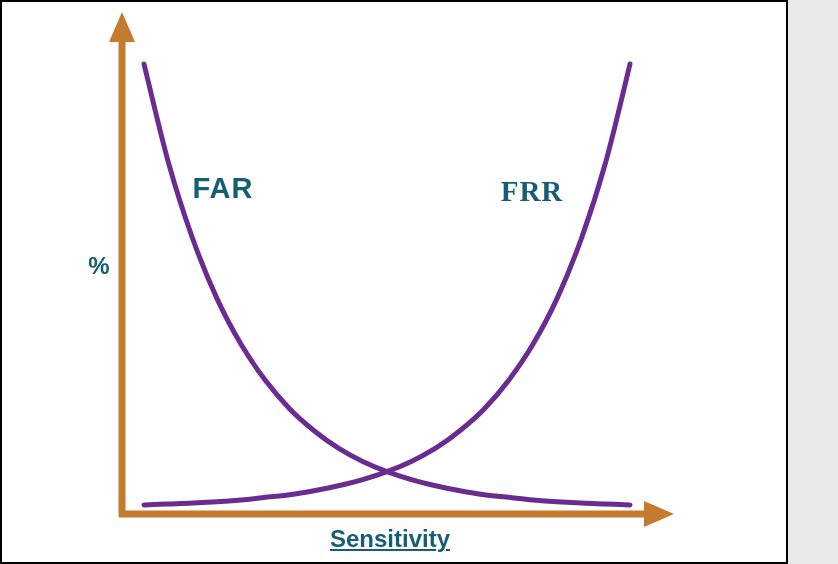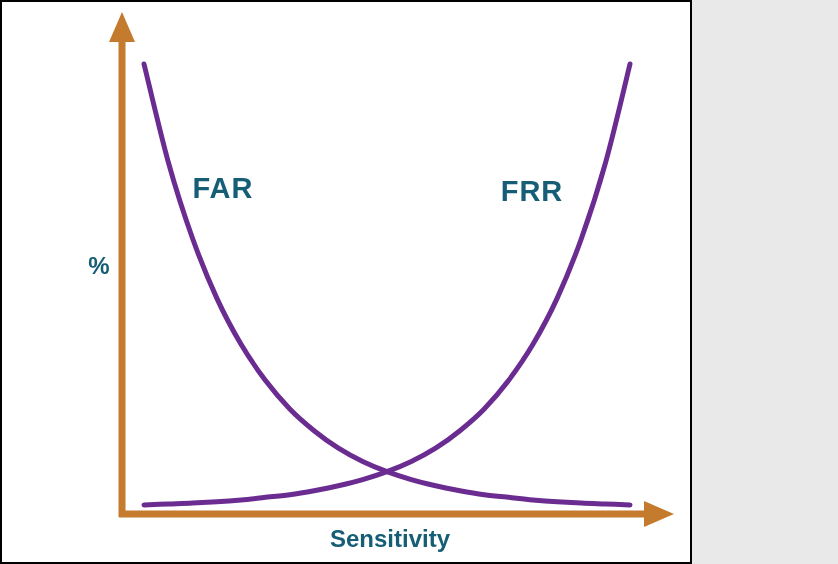--- a/index.html
+++ b/index.html
@@ -3,21 +3,21 @@
 <meta charset="utf-8">
 <style>
   html, body {
     margin: 0;
     padding: 0;
     background: #e9e9e9;
     font-family: "Liberation Sans", sans-serif;
   }
   .slide {
     position: relative;
-    width: 692px;
+    width: 788px;
     height: 564px;
     box-sizing: border-box;
     background: #ffffff;
     border: 2px solid #000000;
     overflow: hidden;
   }
   .chart-svg {
     position: absolute;
     left: 0;
     top: 0;
@@ -42,24 +42,24 @@
     position: absolute;
     transform: translate(-50%, -50%);
     color: var(--text-color, #155e75);
     font-weight: bold;
     white-space: nowrap;
     user-select: none;
   }
   .series-label { font-size: 29px; letter-spacing: 1px; }
   .axis-label   { font-size: 24px; }
   .far-label  { left: 221px; top: 186px; }
-  .frr-label  { left: 530px; top: 189px; }
+  .frr-label  { left: 530px; top: 189px; font-family: Liberation Serif, serif; }
   .cer-label  { left: 385px; top: 381px; }
   .y-label    { left: 97px;  top: 264px; }
-  .x-label    { left: 388px; top: 537px; }
+  .x-label    { left: 388px; top: 537px; text-decoration: underline; }
 </style>
 </head>
 <body>
 
 <div class="slide">
 
   <svg class="chart-svg" viewBox="0 0 838 564" xmlns="http://www.w3.org/2000/svg">
 
     <g id="curves">
         <path d="M 142.0 62.0 C 146.1 78.4, 158.2 131.0, 166.3 160.1 C 174.4 189.2, 182.5 213.8, 190.6 236.5 C 198.7 259.2, 206.8 278.7, 214.9 296.4 C 223.0 314.1, 231.1 328.9, 239.2 342.6 C 247.3 356.3, 255.4 367.8, 263.5 378.6 C 271.6 389.3, 279.7 398.6, 287.8 407.0 C 295.9 415.4, 304.0 422.2, 312.1 428.7 C 320.2 435.3, 328.3 441.0, 336.4 446.1 C 344.5 451.2, 352.6 455.5, 360.7 459.4 C 368.8 463.3, 376.9 466.6, 385.0 469.6 C 393.1 472.6, 401.2 475.2, 409.3 477.6 C 417.4 480.0, 425.5 481.9, 433.6 483.8 C 441.7 485.7, 449.8 487.2, 457.9 488.7 C 466.0 490.2, 474.1 491.6, 482.2 492.7 C 490.3 493.8, 498.4 494.5, 506.5 495.3 C 514.6 496.2, 522.7 497.3, 530.8 498.0 C 538.9 498.7, 547.0 499.3, 555.1 499.8 C 563.2 500.3, 571.3 500.7, 579.4 501.1 C 587.5 501.5, 595.6 501.7, 603.7 502.0 C 611.8 502.3, 624.0 502.7, 628.0 502.9" class="curve"></path>

